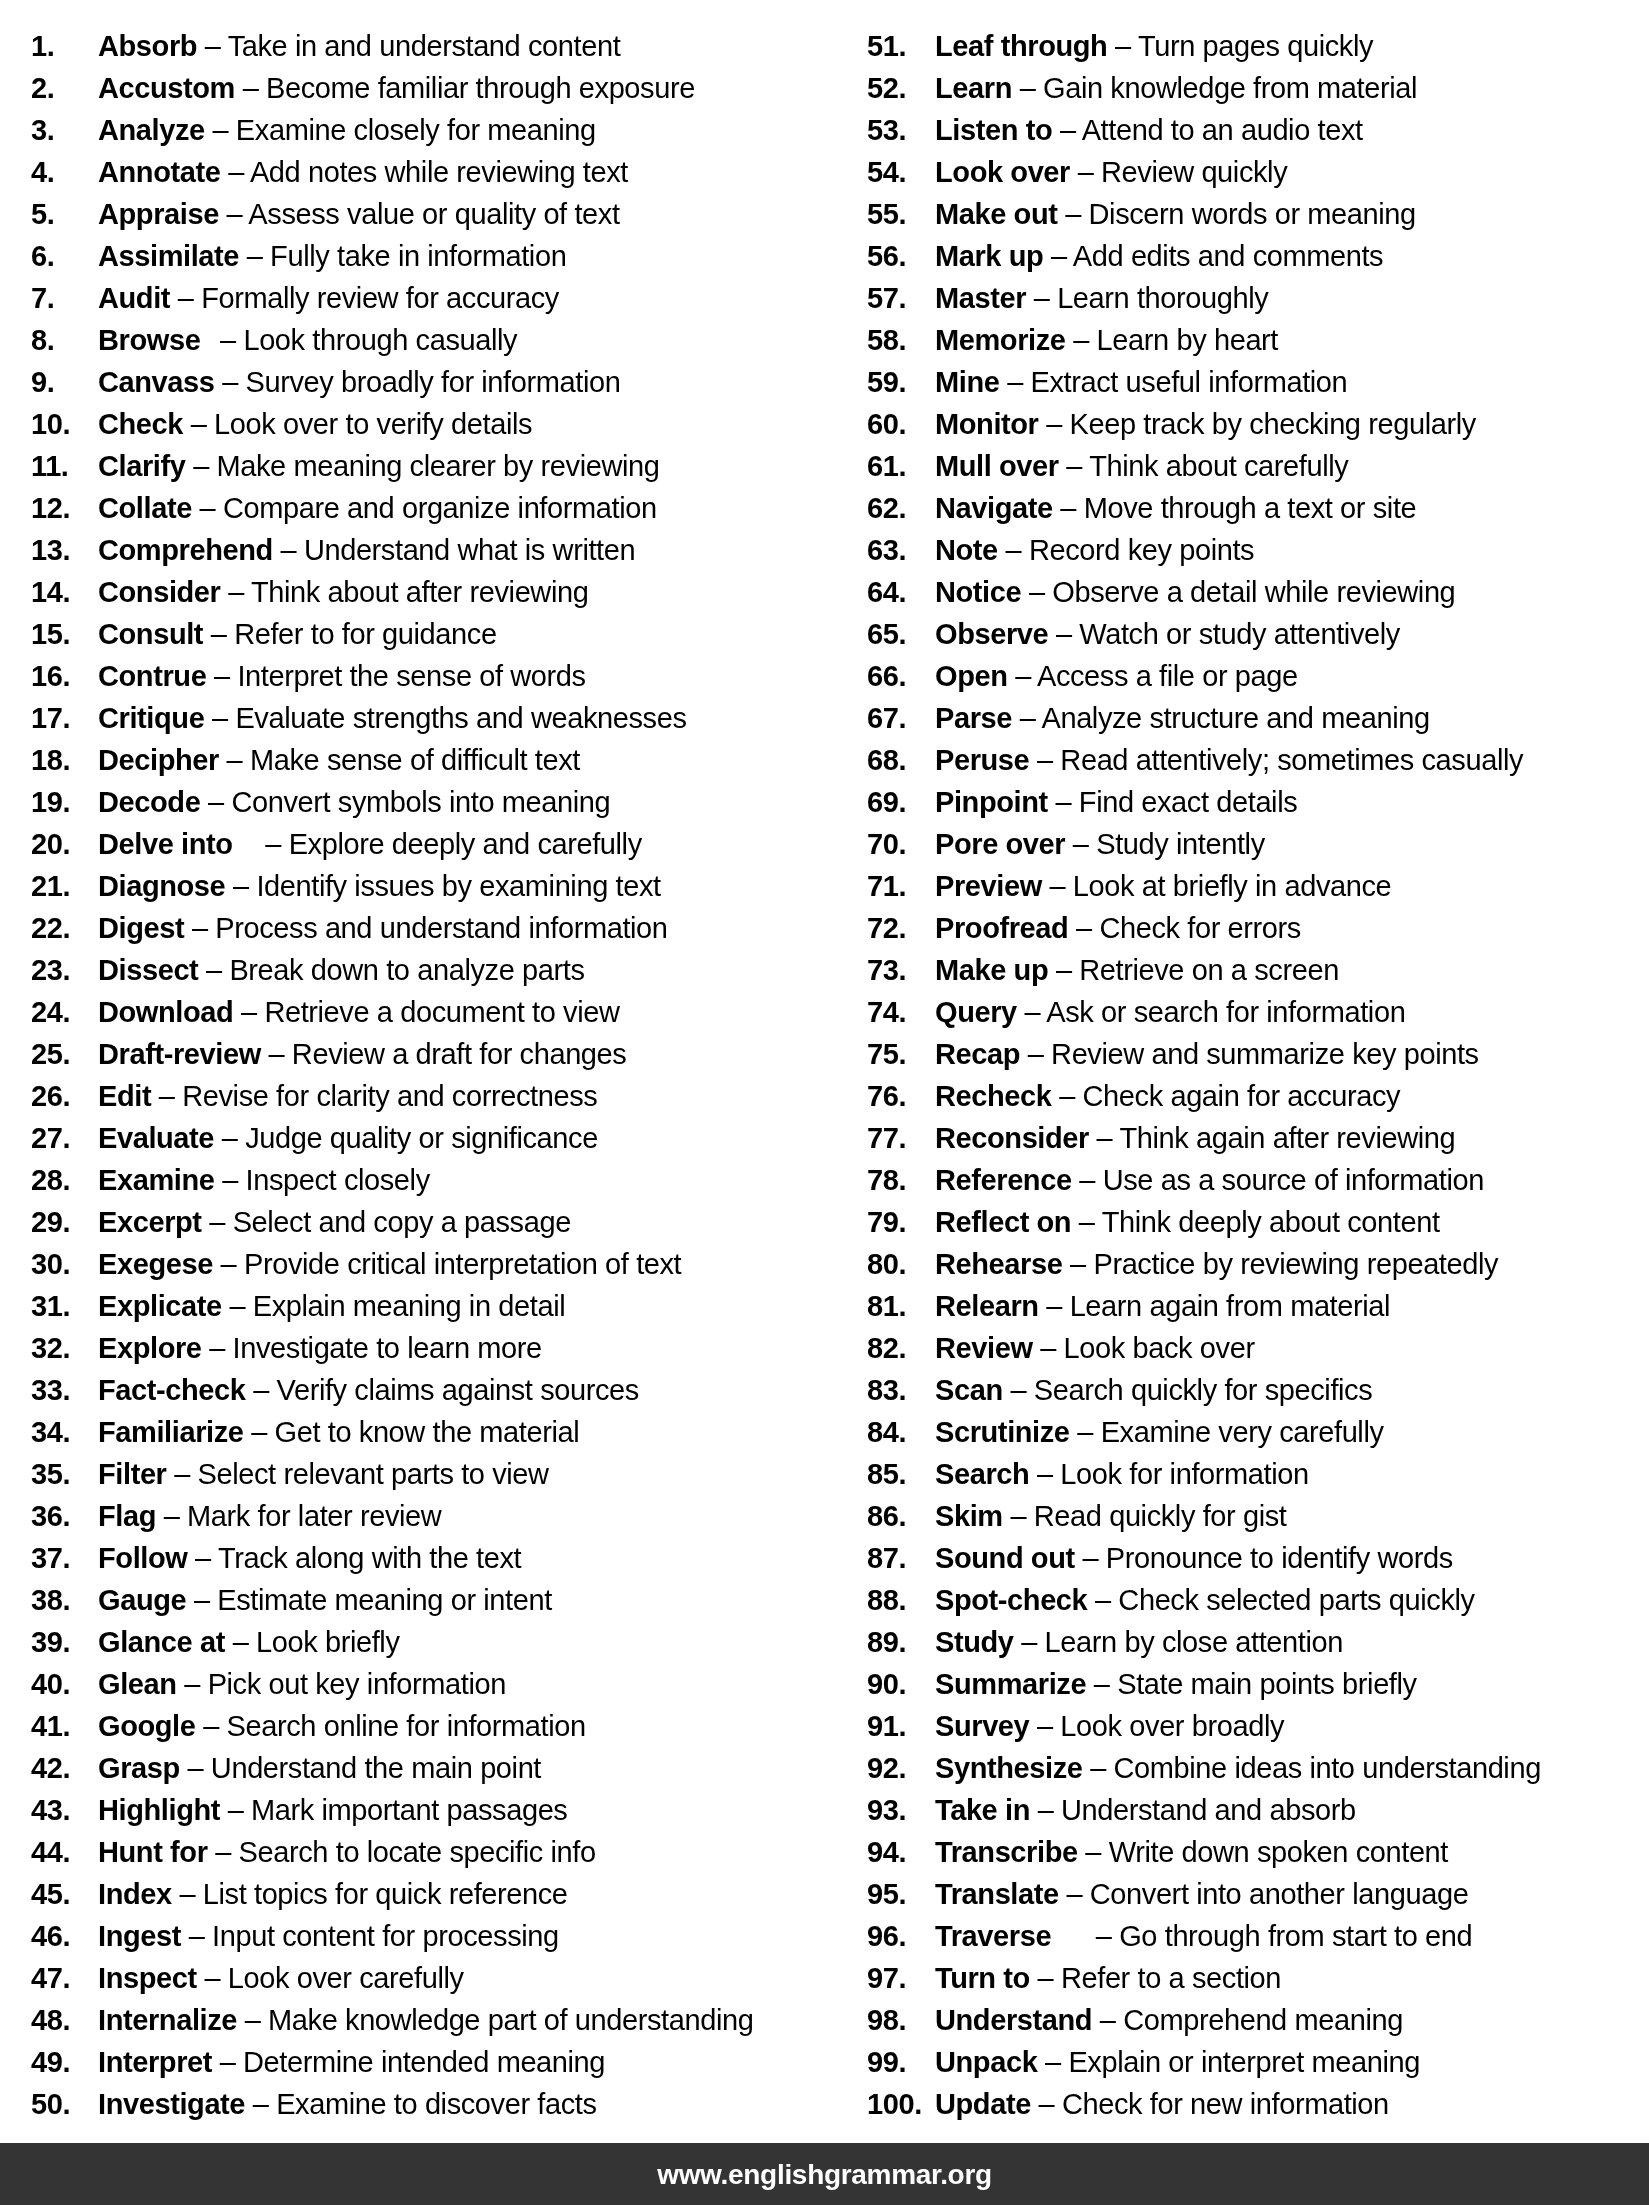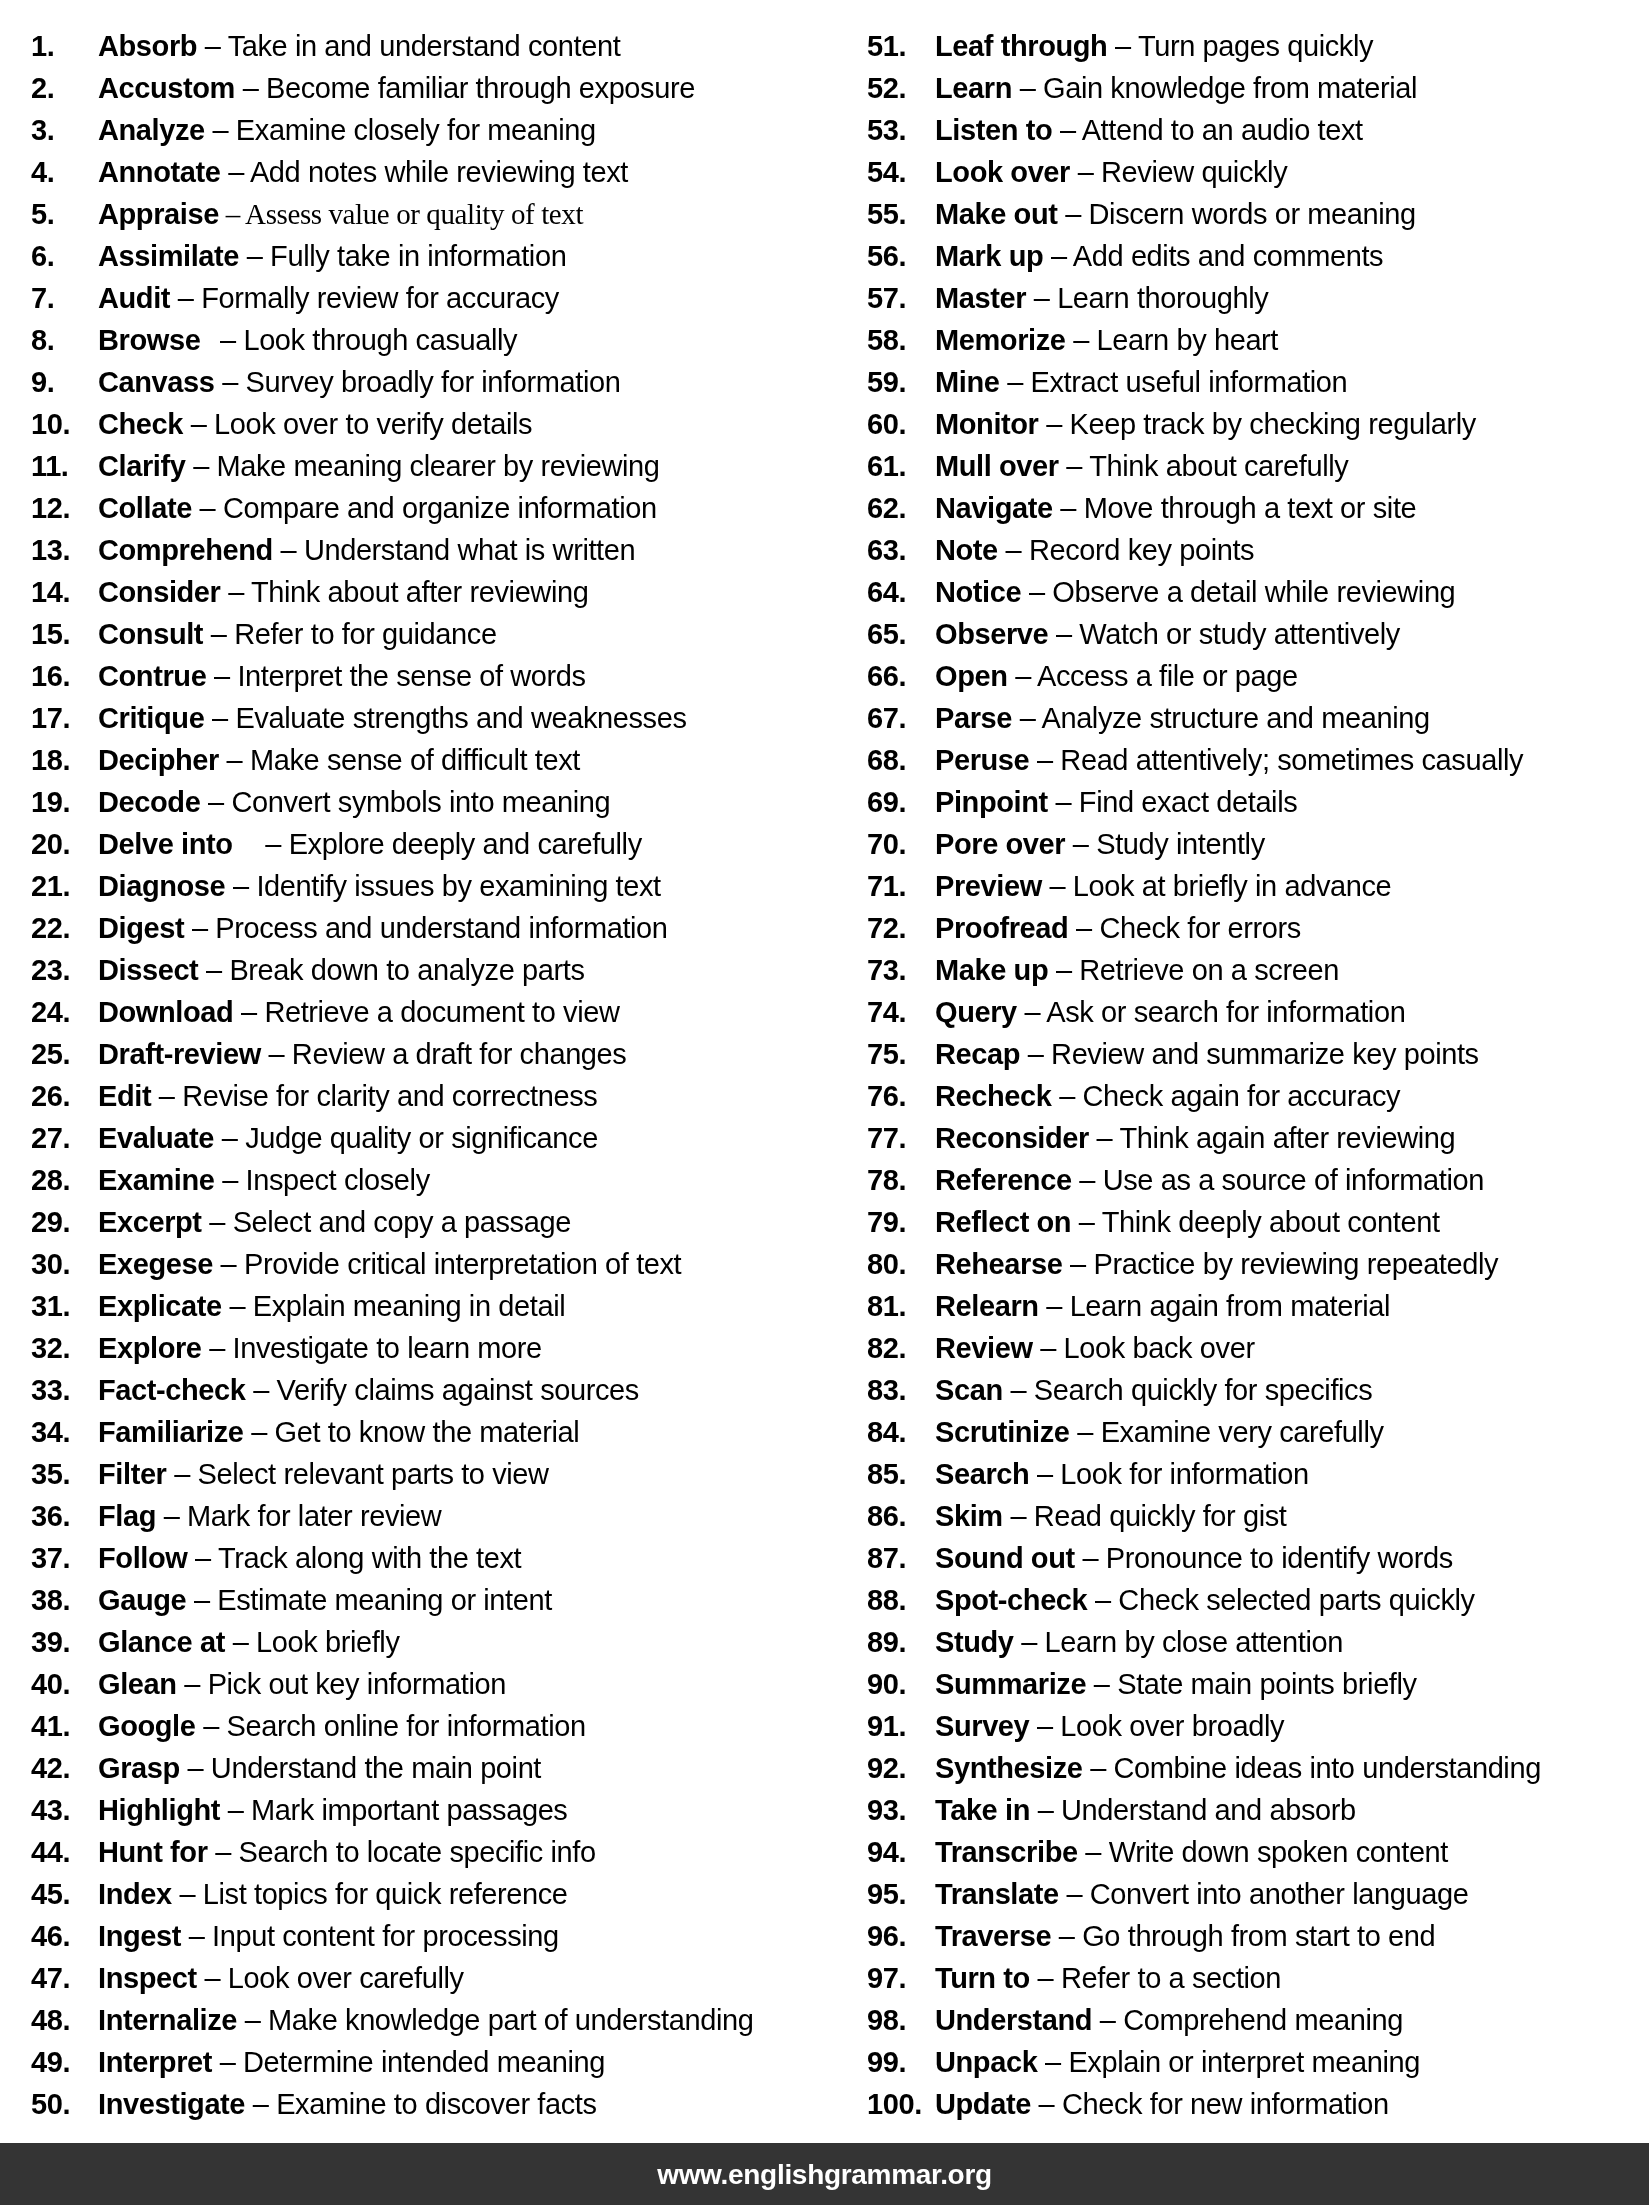--- a/index.html
+++ b/index.html
@@ -38,21 +38,21 @@
       <span class="def" style="white-space: pre;"> – Examine closely for meaning</span>
     </li>
     <li class="item">
       <span class="num">4.</span>
       <span class="term">Annotate</span>
       <span class="def" style="white-space: pre;"> – Add notes while reviewing text</span>
     </li>
     <li class="item">
       <span class="num">5.</span>
       <span class="term">Appraise</span>
-      <span class="def" style="white-space: pre; font-family: Liberation Serif, serif;"> – Assess value or quality of text</span>
+      <span class="def" style="white-space: pre;"> – Assess value or quality of text</span>
     </li>
     <li class="item">
       <span class="num">6.</span>
       <span class="term">Assimilate</span>
       <span class="def" style="white-space: pre; text-align: right;"> – Fully take in information</span>
     </li>
     <li class="item">
       <span class="num">7.</span>
       <span class="term">Audit</span>
       <span class="def" style="white-space: pre;"> – Formally review for accuracy</span>
@@ -495,21 +495,21 @@
       <span class="def" style="white-space: pre;"> – Write down spoken content</span>
     </li>
     <li class="item">
       <span class="num">95.</span>
       <span class="term">Translate</span>
       <span class="def" style="white-space: pre;"> – Convert into another language</span>
     </li>
     <li class="item">
       <span class="num">96.</span>
       <span class="term">Traverse</span>
-      <span class="def" style="white-space: pre;"> – Go through from start to end</span>
+      <span class="def" style="white-space: pre; margin-left: 37px;"> – Go through from start to end</span>
     </li>
     <li class="item">
       <span class="num">97.</span>
       <span class="term">Turn to</span>
       <span class="def" style="white-space: pre;"> – Refer to a section</span>
     </li>
     <li class="item">
       <span class="num">98.</span>
       <span class="term">Understand</span>
       <span class="def" style="white-space: pre;"> – Comprehend meaning</span>

